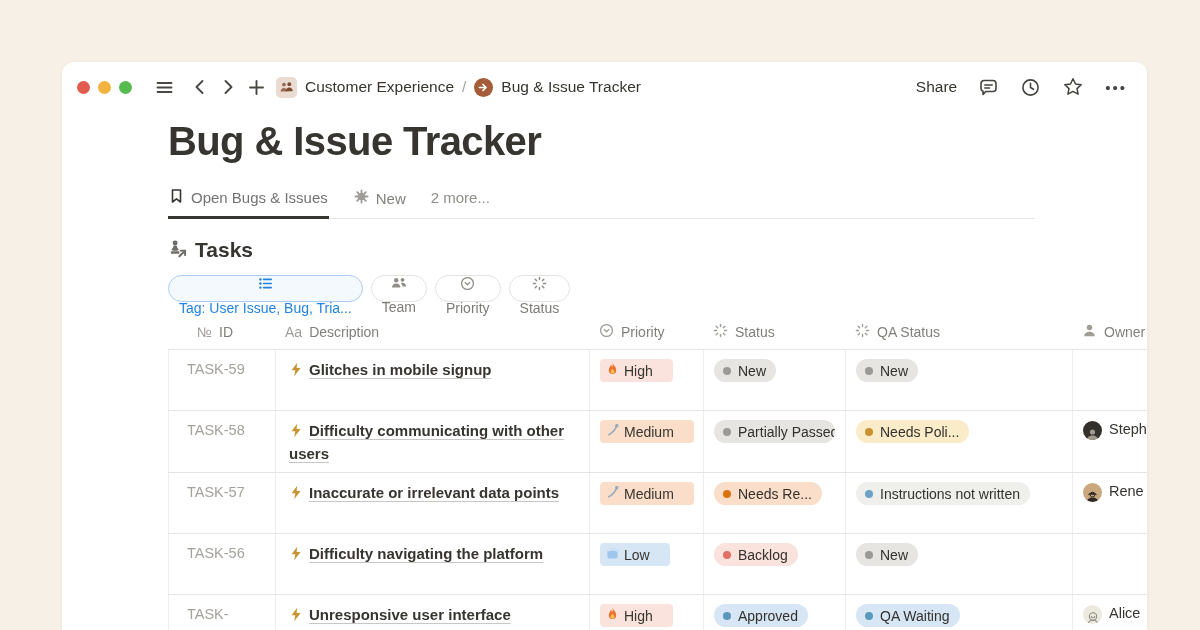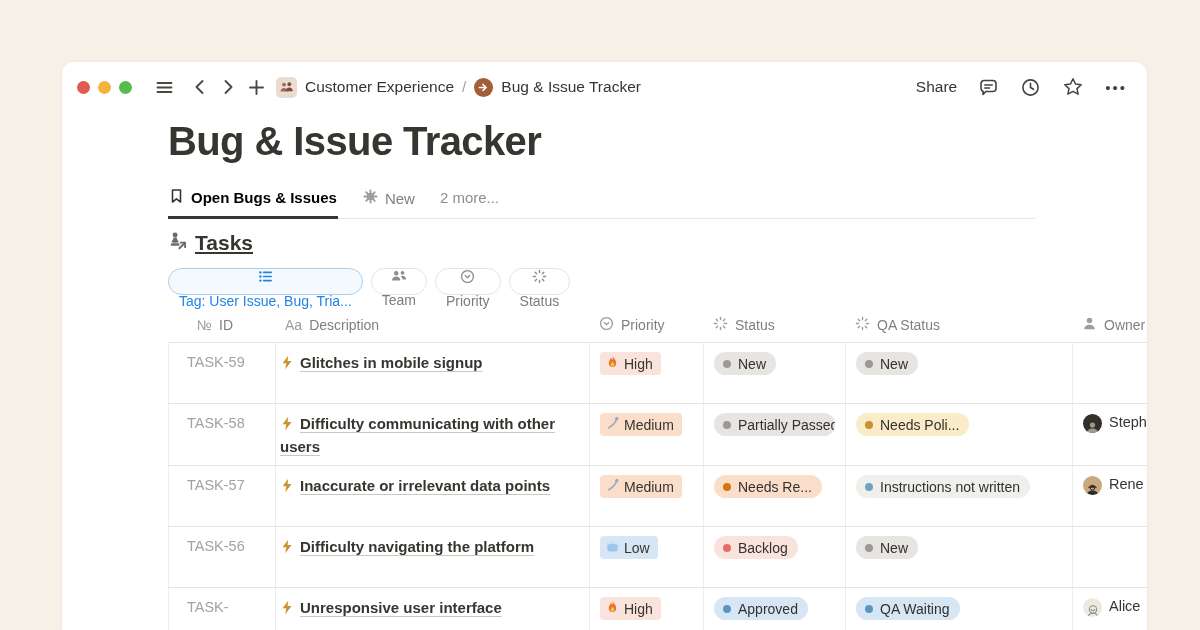--- a/index.html
+++ b/index.html
@@ -24,45 +24,45 @@
   .tbicon { color:#45433e; display:flex; cursor:pointer; }
   .dots3 { font-size:15px; letter-spacing:2px; color:#45433e; cursor:pointer; }
 
   
   .content { padding-left:106px; }
   h1.page-title { font-size:40px; font-weight:700; letter-spacing:-0.6px; margin-top:14px; line-height:46px; }
 
   .tabs { display:flex; align-items:flex-end; gap:24px; margin-top:24px; width:867px; border-bottom:1px solid #e9e7e3; }
   .tab { display:flex; align-items:center; gap:7px; font-size:15px; color:#82807b;
          padding:0 1px 9px; border-bottom:3px solid transparent; margin-bottom:-1px; cursor:pointer; }
-  .tab.active { color:#000000; font-weight:700; border-bottom-color:#37352f; }
+  .tab.active { color:#737373; font-weight:400; border-bottom-color:#37352f; }
   .tab-more { font-size:15px; color:#908e88; padding-bottom:12px; cursor:pointer; }
 
-  .section-head { margin-top:12px; display:flex; align-items:flex-start; gap:8px;text-decoration:underline; }
+  .section-head { margin-top:19px; display:flex; align-items:center; gap:8px; }
   .section-title { font-size:21px; font-weight:700; }
 
   .filters { margin-top:13px; display:flex; gap:8px; }
   .chip { display:inline-flex; align-items:center; gap:6px; height:27px; padding:0 10px;
           border:1px solid #e5e3df; border-radius:14px; font-size:14px; color:#7e7c77; background:#fff; cursor:pointer;flex-direction:column; }
   .chip.active { color:#2383e2; border-color:#abccf0; background:#f3f9fd; }
 
   
   .tbl { margin-top:13px; width:979px; }
   .trow { display:grid; grid-template-columns:107px 314px 114px 142px 227px 1fr; }
   .thead { border-bottom:1px solid #e7e5e1; }
   .hcell { display:flex; align-items:center; gap:7px; padding:8px 10px; font-size:14px; color:#82807b; }
   .hcell.first { padding-left:29px; }
   .hprefix { color:#9f9d97; }
   .tbody .trow { border-bottom:1px solid #e7e5e1; min-height:61px; }
   .bcell { border-left:1px solid #eeedea; padding:9px 10px 8px; }
   .cell-id { padding-left:18px; color:#a5a29c; font-size:14.5px; line-height:20px; }
-  .cell-desc { padding-left:4px; padding-right:14px; font-size:15px; font-weight:600; line-height:21px; }
+  .cell-desc { padding-left:13px; padding-right:14px; font-size:15px; font-weight:600; line-height:21px; }
   .desc-text { text-decoration:underline; text-decoration-color:rgba(55,53,47,.28); text-decoration-thickness:1px; text-underline-offset:3px; cursor:pointer; }
   .bolt { display:inline-block; vertical-align:-2px; margin-right:6px; }
-  .pchip { display:inline-flex; align-items:center; gap:5px; height:23px; padding:0 8px 0 6px; border-radius:4px; font-size:14px; color:#37352f; }
+  .pchip { display:inline-flex; align-items:center; gap:5px; height:23px; padding:0 20px 0 6px; border-radius:4px; font-size:14px; color:#37352f; }
   .spill { display:inline-flex; align-items:center; gap:7px; height:23px; padding:0 10px 0 9px; border-radius:12px; font-size:14px; color:#33312d; max-width:100%; white-space:nowrap; overflow:hidden; }
   .dot { width:8px; height:8px; border-radius:50%; flex:none; }
   .cell-owner { display:flex; align-items:flex-start; gap:7px; padding-top:10px; font-size:14.5px; white-space:nowrap; }
   .avatar { width:19px; height:19px; border-radius:50%; flex:none; display:flex; align-items:flex-end; justify-content:center; overflow:hidden; }
 </style>
 </head>
 <body>
 
 <div class="window">
 

